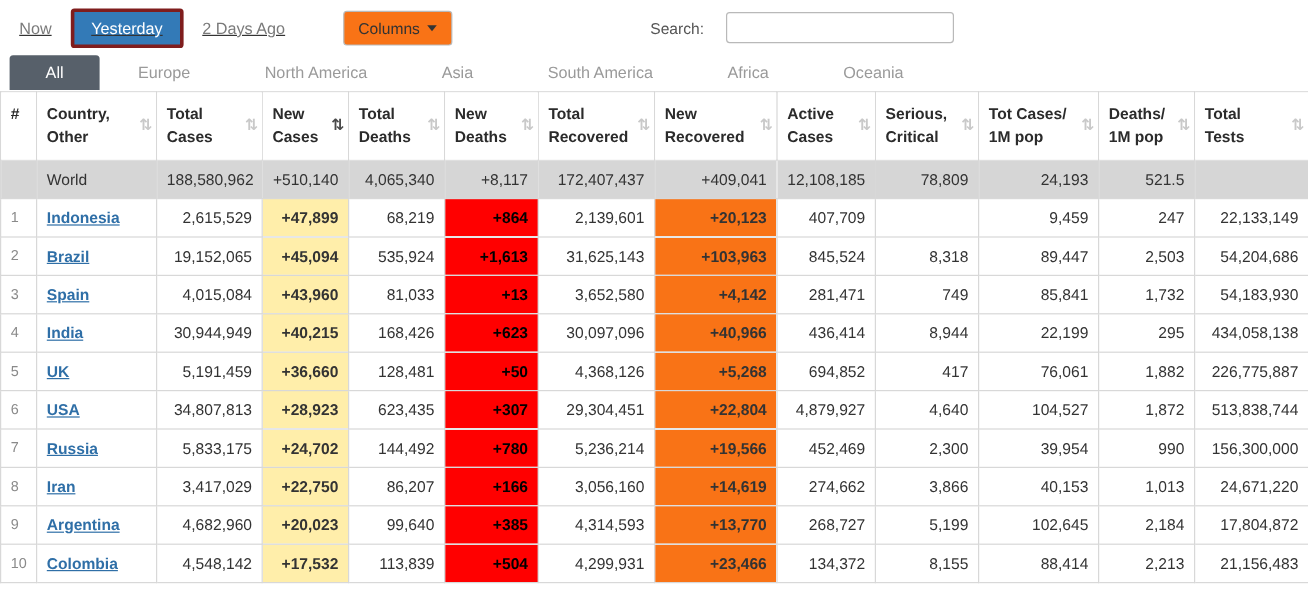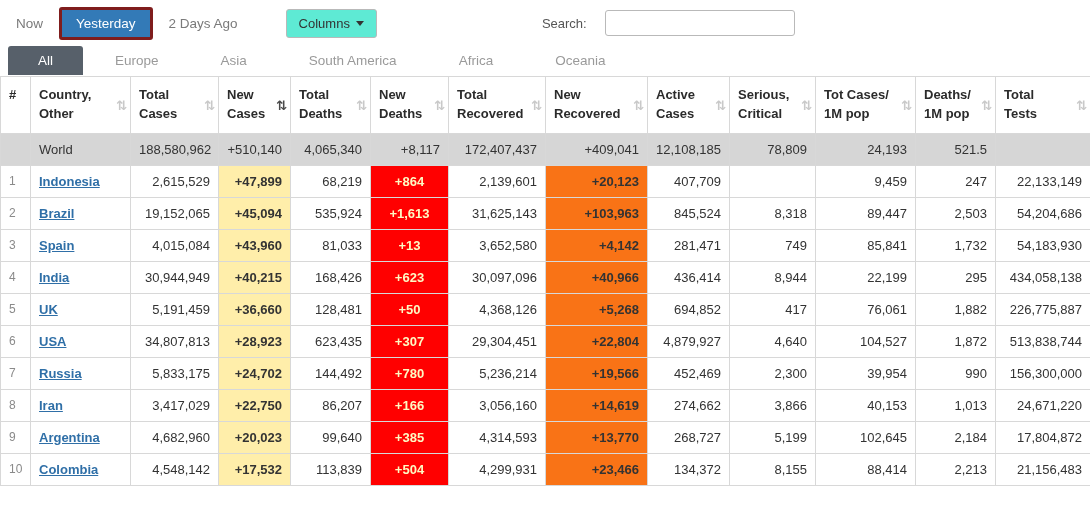--- a/index.html
+++ b/index.html
@@ -10,35 +10,35 @@
     background: #fff;
     font-family: "Liberation Sans", sans-serif;
     font-size: 13px; color: #333;
   }
 
   
   .toolbar {
     display: flex; align-items: center;
     padding: 8px 10px 6px 10px; height: 44px;
   }
-  .time-filters { display: flex; align-items: center; gap: 10px; }
+  .time-filters { display: flex; align-items: center; gap: 10px; text-decoration: underline; }
   .time-link {
     background: none; border: none; color: #7a7a7a;
     font-size: 13.5px; padding: 6px 6px; cursor: pointer;
     font-family: inherit;
   }
   .time-btn {
     background: #337ab7; color: #fff;
     border: 3px solid #7f1d1d; border-radius: 3px;
     padding: 6px 14px; font-size: 13.5px; cursor: pointer;
     font-family: inherit;
   }
   .columns-btn {
     margin-left: 42px;
-    background: #5eead4; color: #333;
+    background: #f97316; color: #333;
     border: 1px solid #b9b9b9; border-radius: 3px;
     padding: 6px 12px; font-size: 13px; cursor: pointer;
     font-family: inherit;
     display: inline-flex; align-items: center; gap: 6px; justify-content: center;
   }
   .caret {
     width: 0; height: 0; display: inline-block;
     border-left: 4px solid transparent;
     border-right: 4px solid transparent;
     border-top: 5px solid #333;
@@ -85,21 +85,21 @@
   .sort-icon.sorted { color: #4a4a4a; }
   td {
     padding: 8px 8px; font-size: 13px;
     white-space: nowrap; overflow: hidden;
   }
   td.num { text-align: right; }
   td.col-rank { color: #8a8a8a; font-size: 12px; }
   td.col-country a { color: #2f6fa7; font-weight: bold; text-decoration: underline; margin-top: 36px; }
   tr.world td { background: #d6d6d6; color: #333; }
   td.yellow { background: #ffeeaa; font-weight: bold; }
-  td.red { background: #ff0000; color: #fef9c3; font-weight: bold; text-align: center; }
+  td.red { background: #ff0000; color: #000000; font-weight: bold; text-align: right; }
   td.green { background: #f97316; font-weight: bold; margin-left: 45px; }
 
   
   th.col-rank            { width: 30px; }
   th.col-country         { width: 100px; }
   th.col-total_cases     { width: 88px; }
   th.col-new_cases       { width: 72px; }
   th.col-total_deaths    { width: 80px; }
   th.col-new_deaths      { width: 78px; }
   th.col-total_recovered { width: 97px; }
@@ -125,20 +125,21 @@
   </button>
   <div class="search">
     <label>Search:</label>
     <input type="text" value="" style="">
   </div>
 </div>
 
 <div class="tabs">
   <button class="tab active">All</button>
   <button class="tab">Europe</button>
+  <button class="tab">North America</button>
   <button class="tab">Asia</button>
   <button class="tab">South America</button>
   <button class="tab">Africa</button>
   <button class="tab">Oceania</button>
 </div>
 
 <table>
   <thead>
     <tr id="header-row">
         <th class="col-rank"><span class="th-label">#</span></th>

